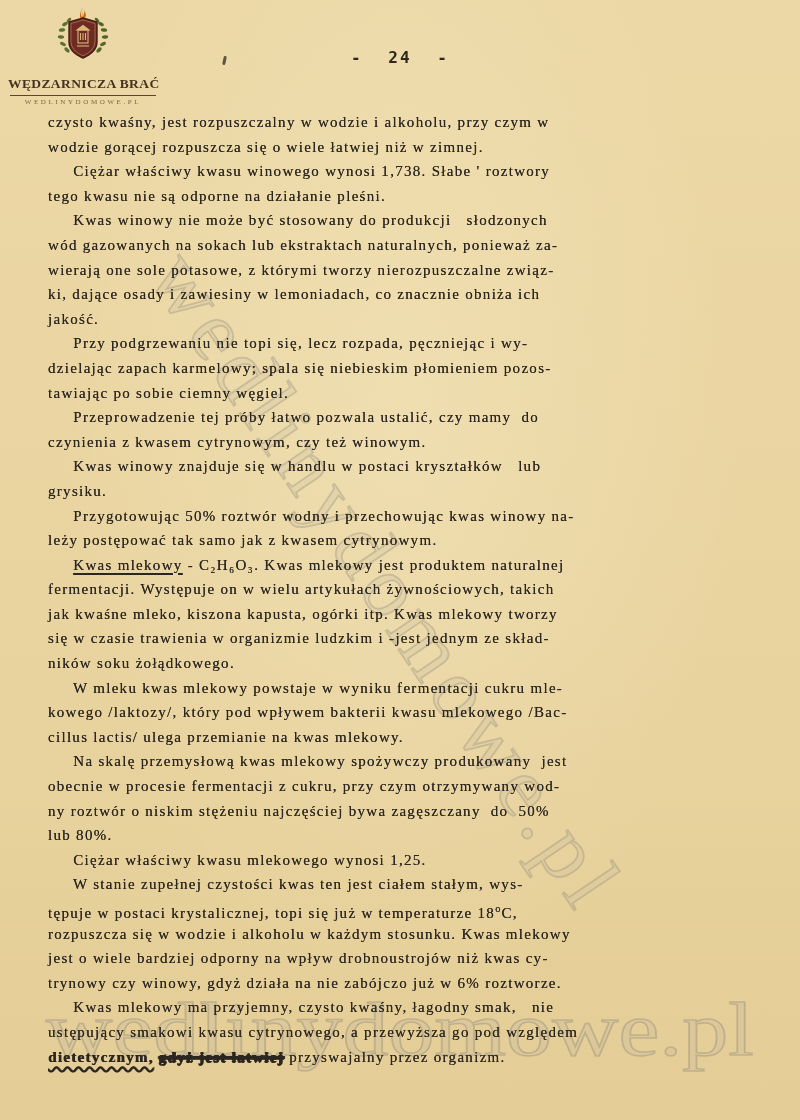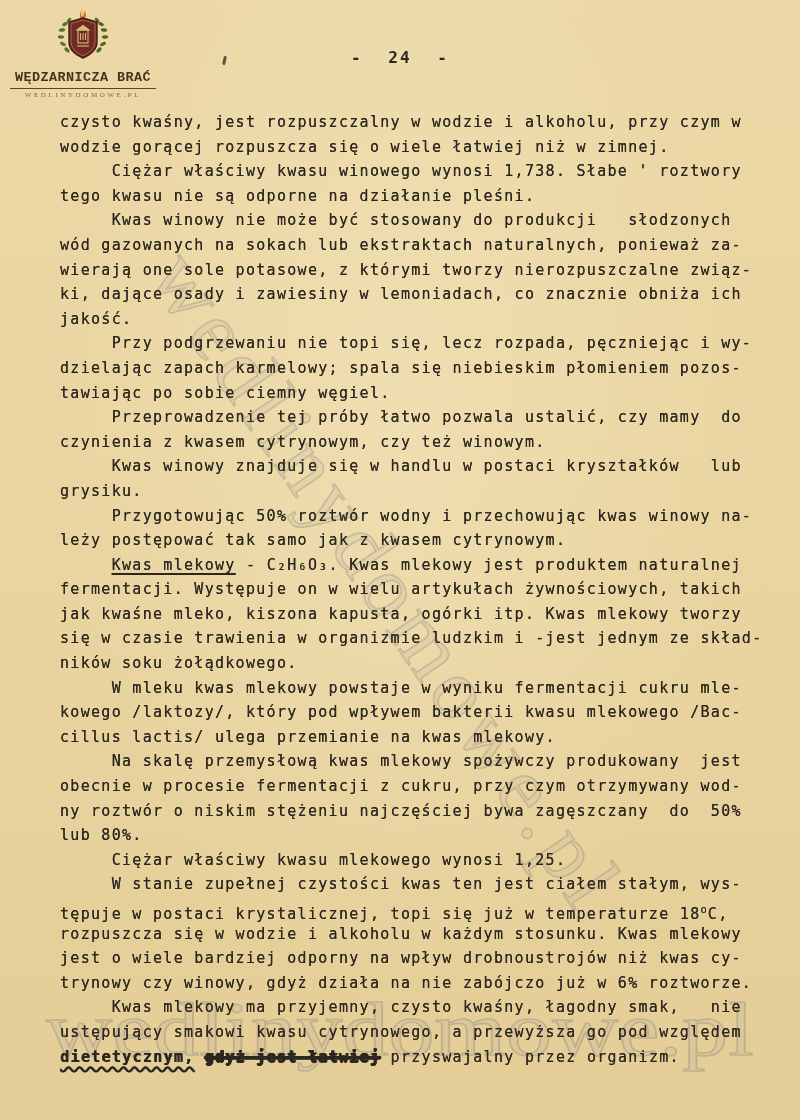--- a/index.html
+++ b/index.html
@@ -6,40 +6,40 @@
   body{width:800px;height:1120px;overflow:hidden;position:relative;
        font-family:"DejaVu Sans Mono", monospace;}
   .page{position:absolute;inset:0;
     background:
       radial-gradient(ellipse at 50% 38%, rgba(255,248,220,0.25) 0%, rgba(0,0,0,0) 60%),
       linear-gradient(180deg,#ecd8a6 0%,#e9d4a0 55%,#e4cd96 100%);
   }
   
   .logo{position:absolute;left:8px;top:6px;width:150px;text-align:center;}
   .crest{display:block;margin:0 auto;}
-  .logo-title{font-family:Liberation Mono, monospace;font-size:13.5px;font-weight:600;
-    color:#46321f;letter-spacing:0.4px;white-space:nowrap;margin-top:10px;}
+  .logo-title{font-family:Liberation Serif, serif;font-size:13.5px;font-weight:600;
+    color:#46321f;letter-spacing:0.4px;white-space:nowrap;margin-top:16px;}
   .logo-rule{border:0;border-top:1.6px solid #5a4430;margin:3px 2px 2px 2px;}
   .logo-subtitle{font-family:"Liberation Serif", serif;font-size:7px;color:#7a6745;
     letter-spacing:2.6px;white-space:nowrap;}
   
   .pagenum{position:absolute;top:48px;left:0;width:800px;text-align:center;
     font-size:16px;font-weight:bold;color:#2c2821;word-spacing:14px;letter-spacing:2px;}
   
   .wm{position:absolute;font-family:"Liberation Serif", serif;
     color:rgba(186,178,158,0.22);-webkit-text-stroke:1.8px rgba(146,139,121,0.42);
     white-space:nowrap;z-index:1;pointer-events:none;}
   .wm-diag{left:212px;top:232px;font-size:86px;letter-spacing:7px;
     transform:rotate(56deg);transform-origin:0 0;opacity:.85;}
   .wm-bottom{left:46px;top:986px;font-size:92px;transform:scaleY(.82);
     transform-origin:0 0;letter-spacing:0px;}
   
-  .text-body{position:absolute;left:60px;top:110px;z-index:2;
+  .text-body{position:absolute;left:48px;top:110px;z-index:2;
     font-size:15px;line-height:24.6px;letter-spacing:1.3px;white-space:pre;
-    color:#2b2620;text-shadow:0 0 0.6px rgba(43,38,32,0.85);}
+    color:#2b2620;text-shadow:0 0 0.6px rgba(43,38,32,0.85);font-family:Liberation Serif, serif;}
   .line{height:24.6px;}
   .seg-underline{text-decoration:underline;text-decoration-thickness:1.5px;text-underline-offset:3px;text-align:right;}
   .seg-sup{font-size:70%;vertical-align:super;letter-spacing:1px;}
   .seg-overstrike{font-weight:700;
     text-decoration:underline wavy;text-decoration-thickness:1.5px;text-underline-offset:4px;
     text-shadow:0.6px 0 0 currentColor;}
   .seg-overstrike-heavy{font-weight:700;
     text-decoration:line-through;text-decoration-thickness:2.5px;
     text-shadow:0.9px 0 0 currentColor,-0.5px 0 0 currentColor,0 0.8px 0 currentColor;}
   

